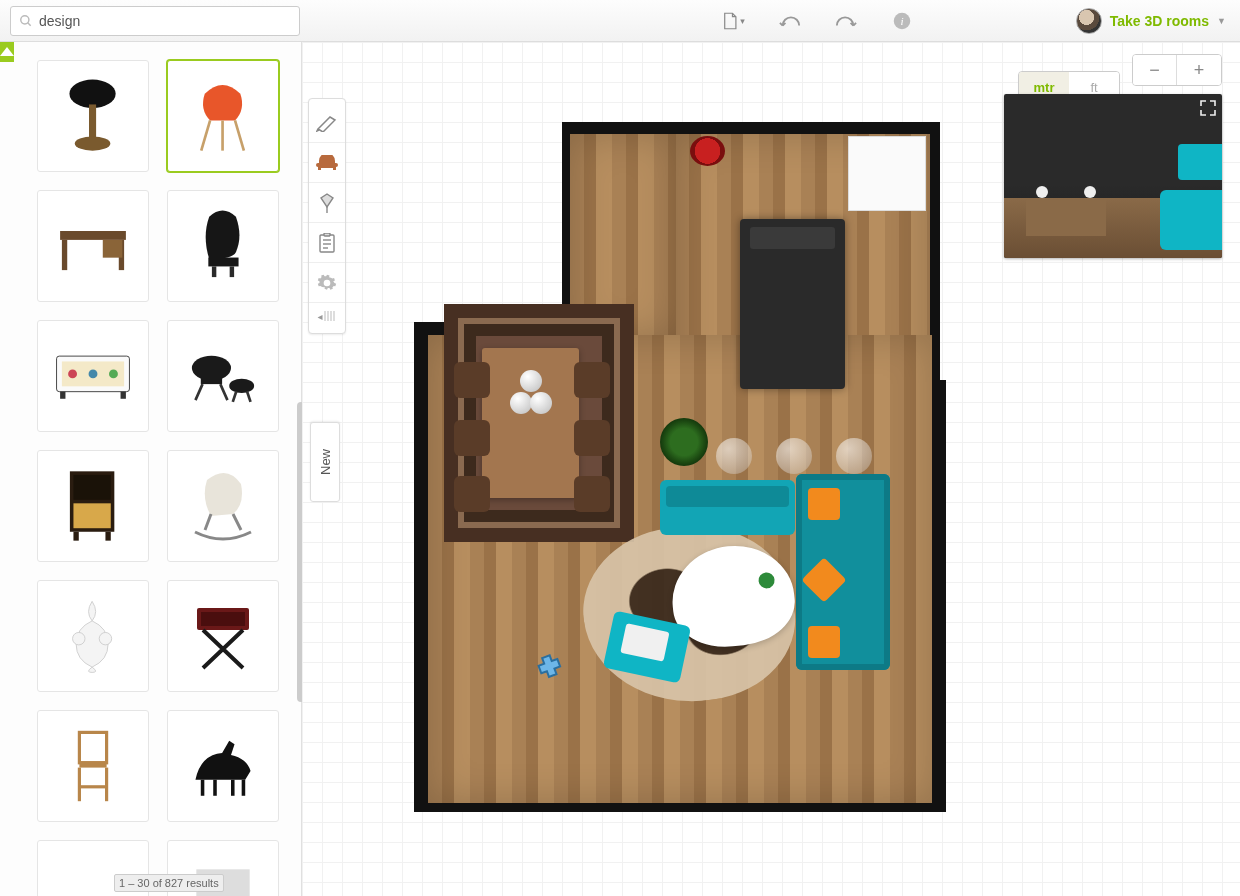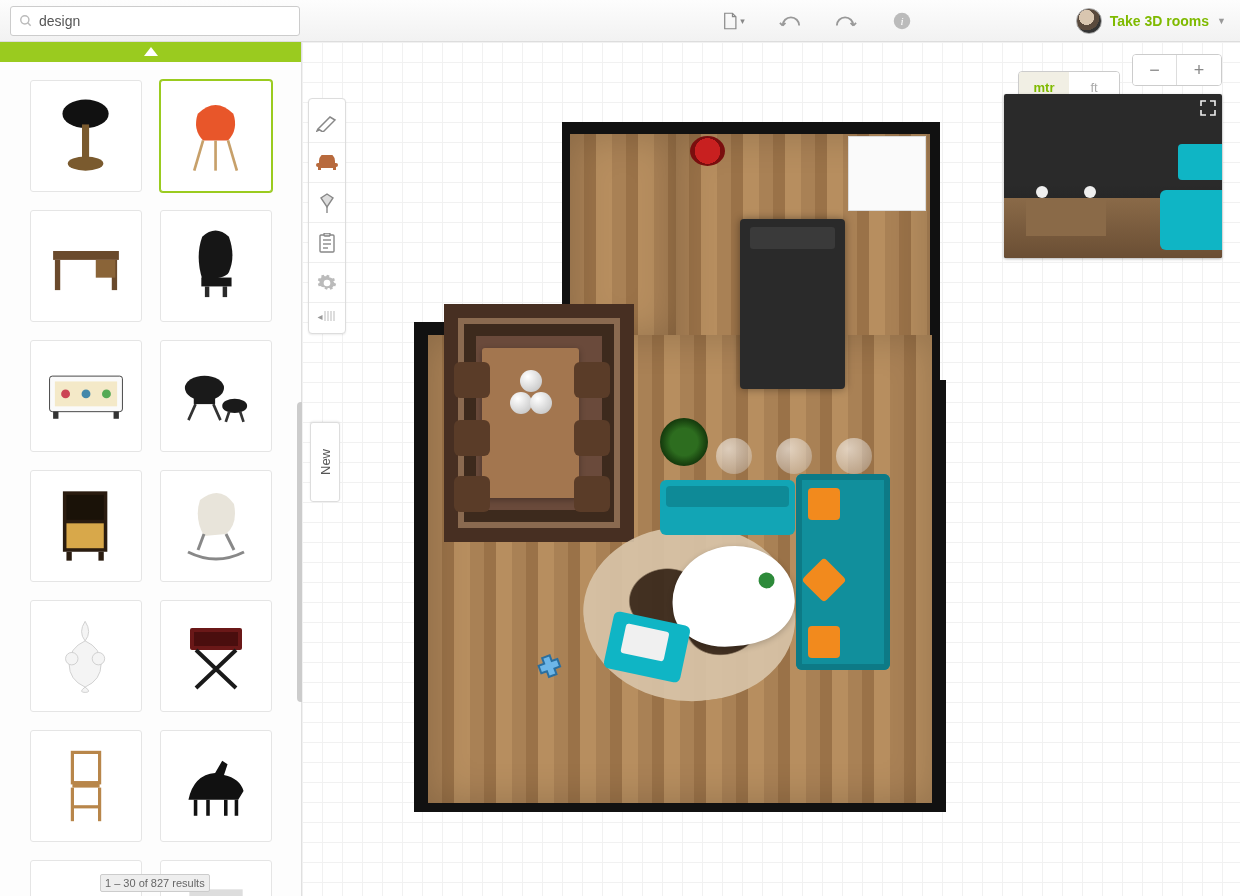--- a/index.html
+++ b/index.html
@@ -12,21 +12,21 @@
 .search-wrap input { border: none; outline: none; font-size: 14px; margin-left: 6px; flex: 1; color: #555; }
 
 .toolbar-center { margin-left: auto; margin-right: auto; display: flex; align-items: center; gap: 34px; color: #999; padding-left: 260px; }
 .toolbar-center .tb-btn { width: 22px; height: 22px; display: flex; align-items: center; justify-content: center; cursor: pointer; }
 
 .user-area { display: flex; align-items: center; gap: 8px; color: #7fba00; font-weight: bold; font-size: 14px; margin-right: 4px; }
 .avatar { width: 26px; height: 26px; border-radius: 50%; background: radial-gradient(circle at 40% 35%, #d9c6b0 35%, #5a4a3d 36% 60%, #333 61%); border: 1px solid #aaa; }
 .caret { font-size: 9px; color: #999; }
 
 
-.sidebar { position: absolute; top: 42px; left: 0; width: 302px; bottom: 0; background: #fdfdfd; border-right: 1px solid #e0e0e0; display: flex; flex-direction: column; }
+.sidebar { position: absolute; top: 42px; left: 0; width: 302px; bottom: 0; background: #fdfdfd; border-right: 1px solid #e0e0e0; display: flex; flex-direction: row; }
 .collapse-bar { height: 20px; background: #9acb1f; display: flex; align-items: center; justify-content: center; cursor: pointer; }
 .collapse-bar svg { color: #fff; }
 .items-scroll { flex: 1; overflow-y: auto; padding: 18px 14px; position: relative; }
 .items-grid { display: grid; grid-template-columns: repeat(2, 112px); gap: 18px 18px; justify-content: center; }
 .item-tile { width: 112px; height: 112px; background: #fff; border: 1px solid #e5e5e5; border-radius: 3px; display: flex; align-items: center; justify-content: center; cursor: pointer; color: #333; }
 .item-tile svg { max-width: 80px; max-height: 80px; }
 .item-tile.selected { border-color: #9acb1f; box-shadow: 0 0 0 1px #9acb1f; }
 
 .results-tooltip { position: absolute; bottom: 4px; left: 100px; background: #eee; border: 1px solid #ccc; font-size: 11px; padding: 2px 4px; color: #666; border-radius: 2px; }
 

